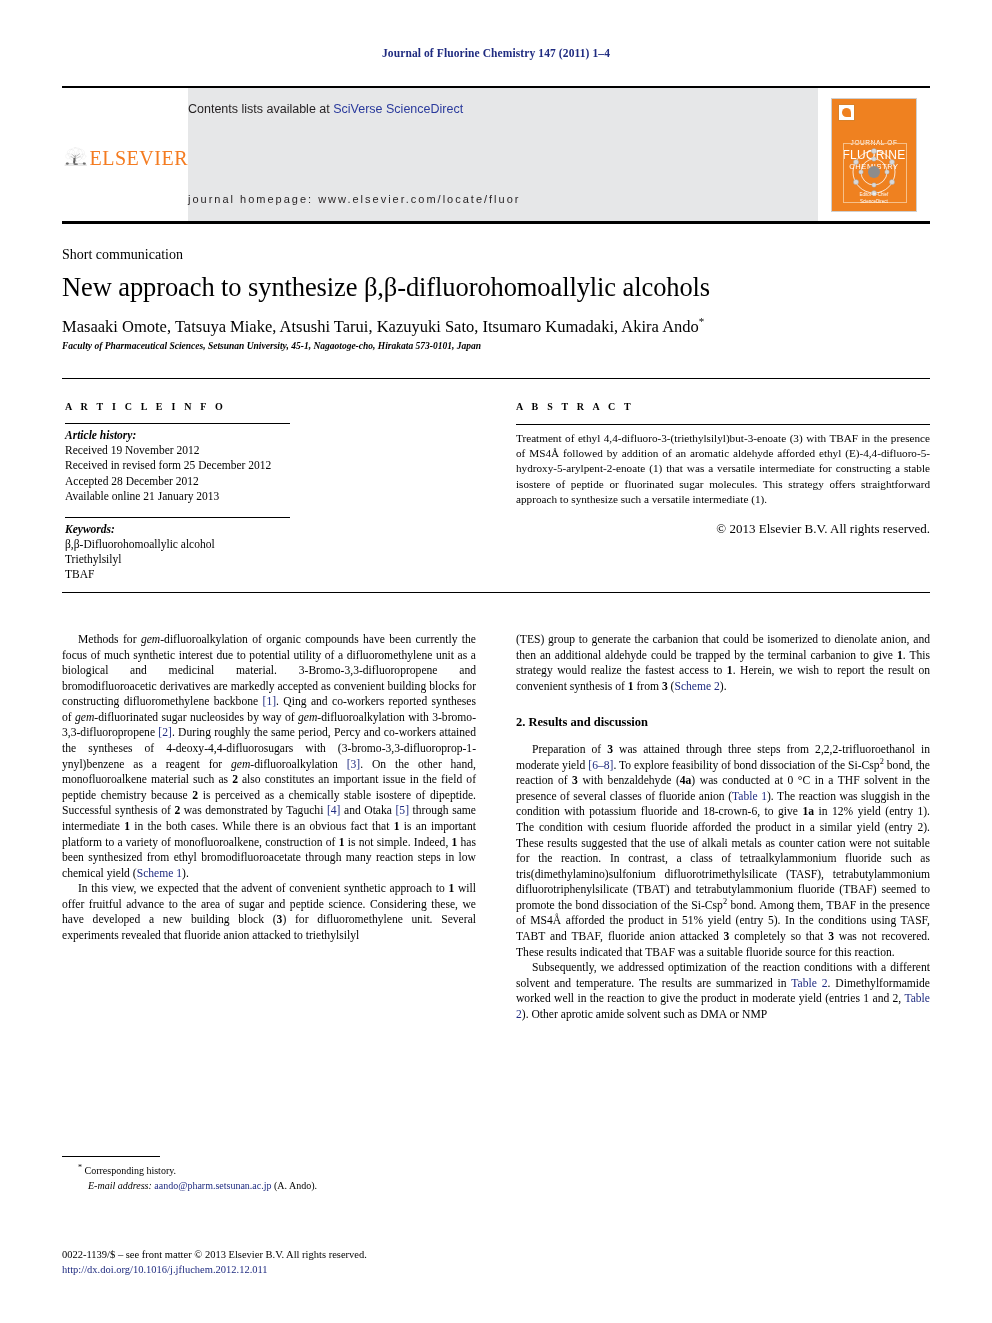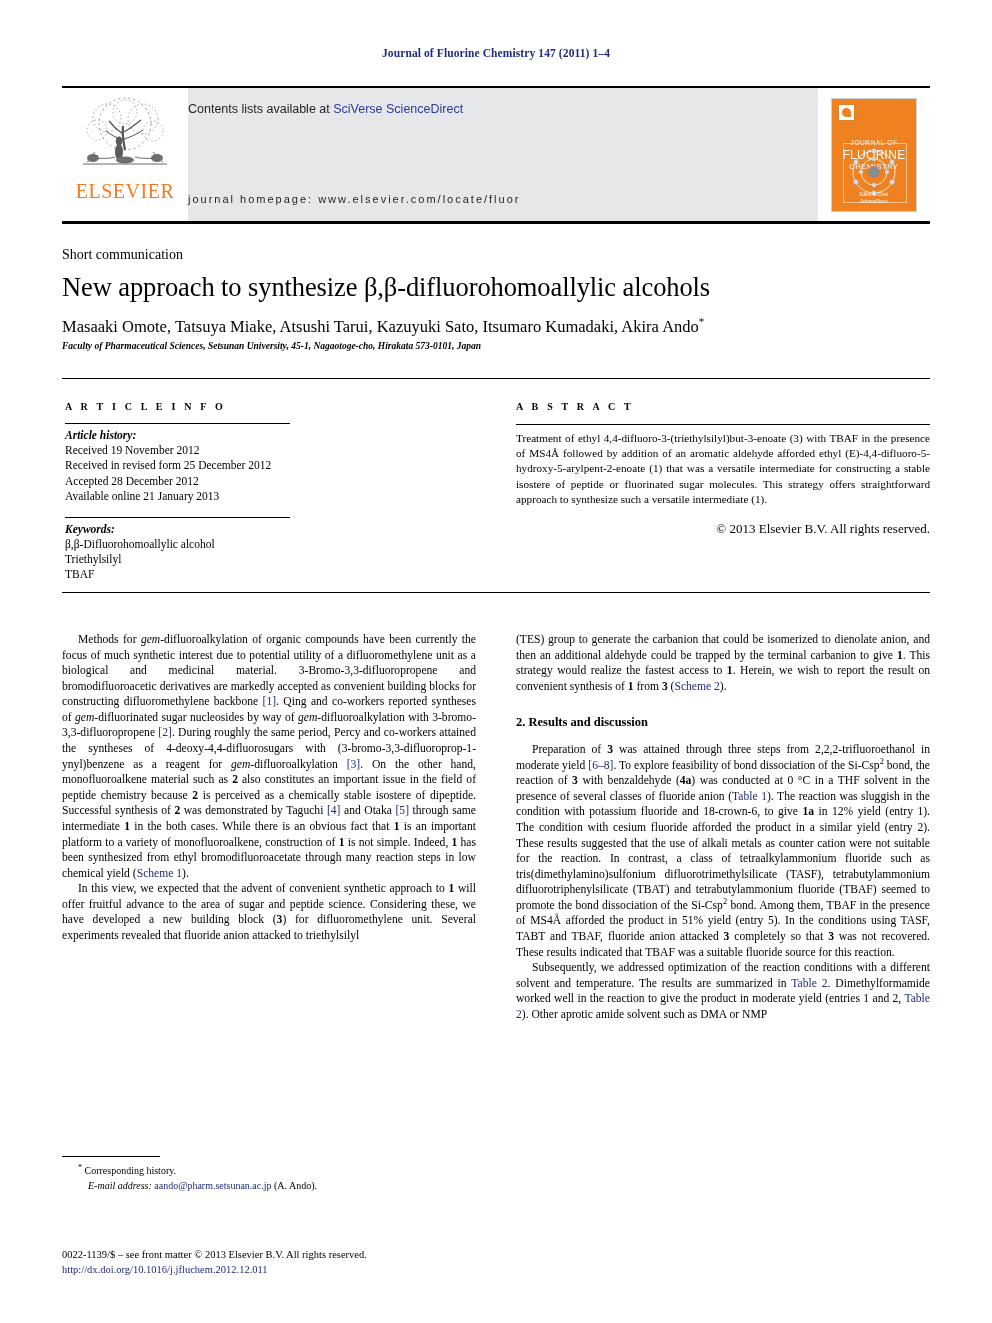--- a/index.html
+++ b/index.html
@@ -53,21 +53,21 @@
     position: relative;
     height: 100%;
     display: flex;
     align-items: stretch;
   }
   .elsevier-block {
     width: 126px;
     flex: 0 0 126px;
     background: #fff;
     display: flex;
-    flex-direction: column;
+    flex-direction: row;
     align-items: center;
     justify-content: flex-start;
     padding-top: 6px;
     box-sizing: border-box;
   }
   .tree-svg { display:block; }
   .elsevier-word {
     font-family: "Liberation Serif", serif;
     color: #f47b20;
     font-size: 20px;

